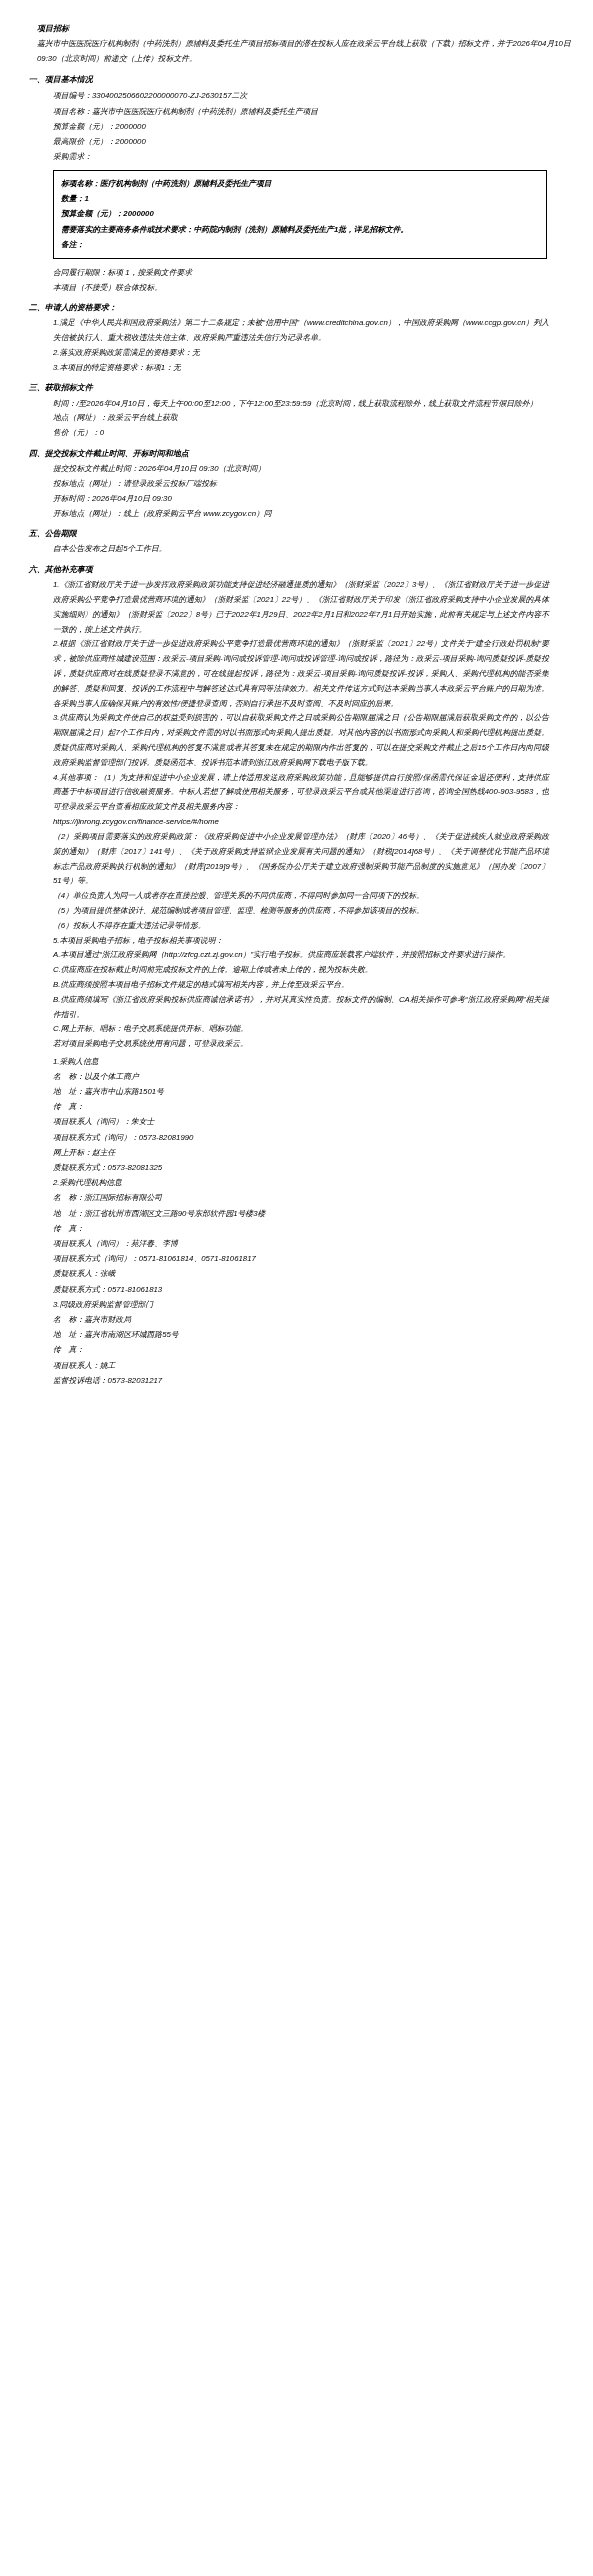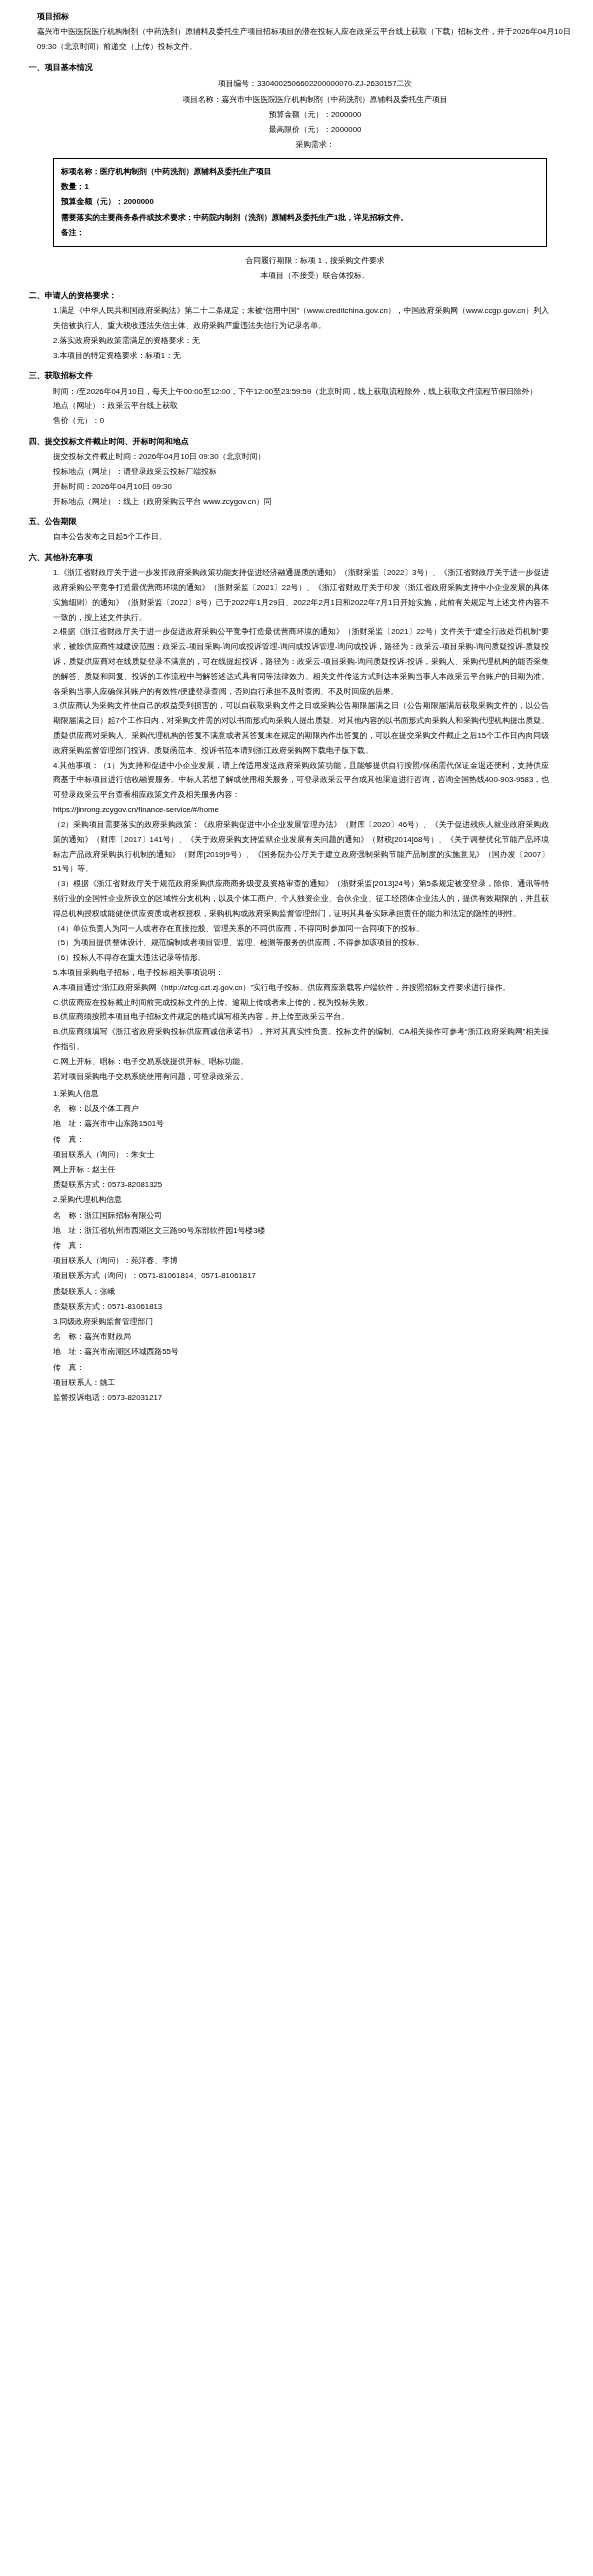--- a/index.html
+++ b/index.html
@@ -8,23 +8,24 @@
     background: #ffffff;
   }
   body {
     font-family: "Liberation Sans", sans-serif;
     color: #000000;
     font-size: 7.8px;
     line-height: 1.75;
   }
   .page {
     width: 592px;
-    margin: 0 auto;
+    margin: 12px auto;
     padding: 7px 15.5px 14px 15.5px;
     box-sizing: border-box;
+    font-style: italic;
   }
   .doc-title {
     font-size: 8px;
     font-weight: bold;
     margin: 2.8px 0 1.4px 21px;
   }
   .intro {
     margin: 0 0 7px 21px;
     font-size: 7.8px;
     line-height: 1.85;
@@ -33,21 +34,20 @@
     margin: 1.4px 0 0 0;
   }
   .sec-head {
     font-weight: bold;
     font-size: 8px;
     margin: 5.6px 0 1.4px 12.7px;
   }
   .kv {
     margin-left: 37px;
     line-height: 1.95;
-    text-align: center;
   }
   .boxed {
     border: 0.7px solid #000;
     margin: 5.6px 0 5.6px 37px;
     padding: 5px 7px 6.4px 7px;
     width: 494px;
     box-sizing: border-box;
     line-height: 1.95;
   }
   .boxed div {
@@ -146,41 +146,41 @@
   <div class="sec">
     <div class="sec-head">
       <span>六、</span><span>其他补充事项</span>
     </div>
     <div class="para">1.《浙江省财政厅关于进一步发挥政府采购政策功能支持促进经济融通提质的通知》（浙财采监〔2022〕3号）、《浙江省财政厅关于进一步促进政府采购公平竞争打造最优营商环境的通知》（浙财采监〔2021〕22号）、《浙江省财政厅关于印发〈浙江省政府采购支持中小企业发展的具体实施细则〉的通知》（浙财采监〔2022〕8号）已于2022年1月29日、2022年2月1日和2022年7月1日开始实施，此前有关规定与上述文件内容不一致的，按上述文件执行。</div>
     <div class="para">2.根据《浙江省财政厅关于进一步促进政府采购公平竞争打造最优营商环境的通知》（浙财采监〔2021〕22号）文件关于“建全行政处罚机制”要求，被除供应商性城建设范围：政采云-项目采购-询问或投诉管理-询问或投诉管理-询问或投诉，路径为：政采云-项目采购-询问质疑投诉-质疑投诉，质疑供应商对在线质疑登录不满意的，可在线提起投诉，路径为：政采云-项目采购-询问质疑投诉-投诉，采购人、采购代理机构的能否采集的解答、质疑和回复、投诉的工作流程中与解答述达式具有同等法律效力。相关文件传送方式到达本采购当事人本政采云平台账户的日期为准。各采购当事人应确保其账户的有效性/便捷登录查阅，否则自行承担不及时查阅、不及时回应的后果。</div>
     <div class="para">3.供应商认为采购文件使自己的权益受到损害的，可以自获取采购文件之日或采购公告期限届满之日（公告期限届满后获取采购文件的，以公告期限届满之日）起7个工作日内，对采购文件需的对以书面形式向采购人提出质疑。对其他内容的以书面形式向采购人和采购代理机构提出质疑。质疑供应商对采购人、采购代理机构的答复不满意或者其答复未在规定的期限内作出答复的，可以在提交采购文件截止之后15个工作日内向同级政府采购监督管理部门投诉。质疑函范本、投诉书范本请到浙江政府采购网下载电子版下载。</div>
     <div class="para">4.其他事项：（1）为支持和促进中小企业发展，请上传适用发送政府采购政策功能，且能够提供自行按照/保函需代保证金退还便利，支持供应商基于中标项目进行信收融资服务。中标人若想了解或使用相关服务，可登录政采云平台或其他渠道进行咨询，咨询全国热线400-903-9583，也可登录政采云平台查看相应政策文件及相关服务内容：</div>
     <div class="para link">https://jinrong.zcygov.cn/finance-service/#/home</div>
     <div class="para">（2）采购项目需要落实的政府采购政策：《政府采购促进中小企业发展管理办法》（财库〔2020〕46号）、《关于促进残疾人就业政府采购政策的通知》（财库〔2017〕141号）、《关于政府采购支持监狱企业发展有关问题的通知》（财税[2014]68号）、《关于调整优化节能产品环境标志产品政府采购执行机制的通知》（财库[2019]9号）、《国务院办公厅关于建立政府强制采购节能产品制度的实施意见》（国办发〔2007〕51号）等。</div>
-    <div class="para">（3）根据《浙江省财政厅关于规范政府采购供应商商务级变及资格审查的通知》（浙财采监[2013]24号）第5条规定被变登录，除你、通讯等特别行业的全国性企业所设立的区域性分支机构，以及个体工商户、个人独资企业、合伙企业、征工经团体企业法人的，提供有效期限的，并且获得总机构授权或能健使供应资质或者权授权，采购机构或政府采购监督管理部门，证明其具备实际承担责任的能力和法定的隐性的明性。</div>
     <div class="para">（4）单位负责人为同一人或者存在直接控股、管理关系的不同供应商，不得同时参加同一合同项下的投标。</div>
     <div class="para">（5）为项目提供整体设计、规范编制或者项目管理、监理、检测等服务的供应商，不得参加该项目的投标。</div>
     <div class="para">（6）投标人不得存在重大违法记录等情形。</div>
     <div class="para">5.本项目采购电子招标，电子投标相关事项说明：</div>
     <div class="para">A.本项目通过“浙江政府采购网（http://zfcg.czt.zj.gov.cn）”实行电子投标。供应商应装载客户端软件，并按照招标文件要求进行操作。</div>
     <div class="para">C.供应商应在投标截止时间前完成投标文件的上传。逾期上传或者未上传的，视为投标失败。</div>
     <div class="para">B.供应商须按照本项目电子招标文件规定的格式填写相关内容，并上传至政采云平台。</div>
     <div class="para">B.供应商须填写《浙江省政府采购投标供应商诚信承诺书》，并对其真实性负责。投标文件的编制、CA相关操作可参考“浙江政府采购网”相关操作指引。</div>
     <div class="para">C.网上开标、唱标：电子交易系统提供开标、唱标功能。</div>
     <div class="para">若对项目采购电子交易系统使用有问题，可登录政采云。</div>
   </div>
 
   <div class="sec">
 
     <div class="contact-head">1.采购人信息</div>
     <div class="contact-block">
       <div>名　称：以及个体工商户</div>
       <div>地　址：嘉兴市中山东路1501号</div>
       <div>传　真：</div>
       <div>项目联系人（询问）：朱女士</div>
+      <div>项目联系方式（询问）：0573-82081990</div>
       <div>网上开标：赵主任</div>
       <div>质疑联系方式：0573-82081325</div>
     </div>
 
     <div class="contact-head">2.采购代理机构信息</div>
     <div class="contact-block">
       <div>名　称：浙江国际招标有限公司</div>
       <div>地　址：浙江省杭州市西湖区文三路90号东部软件园1号楼3楼</div>
       <div>传　真：</div>
       <div>项目联系人（询问）：苑洋春、李博</div>

